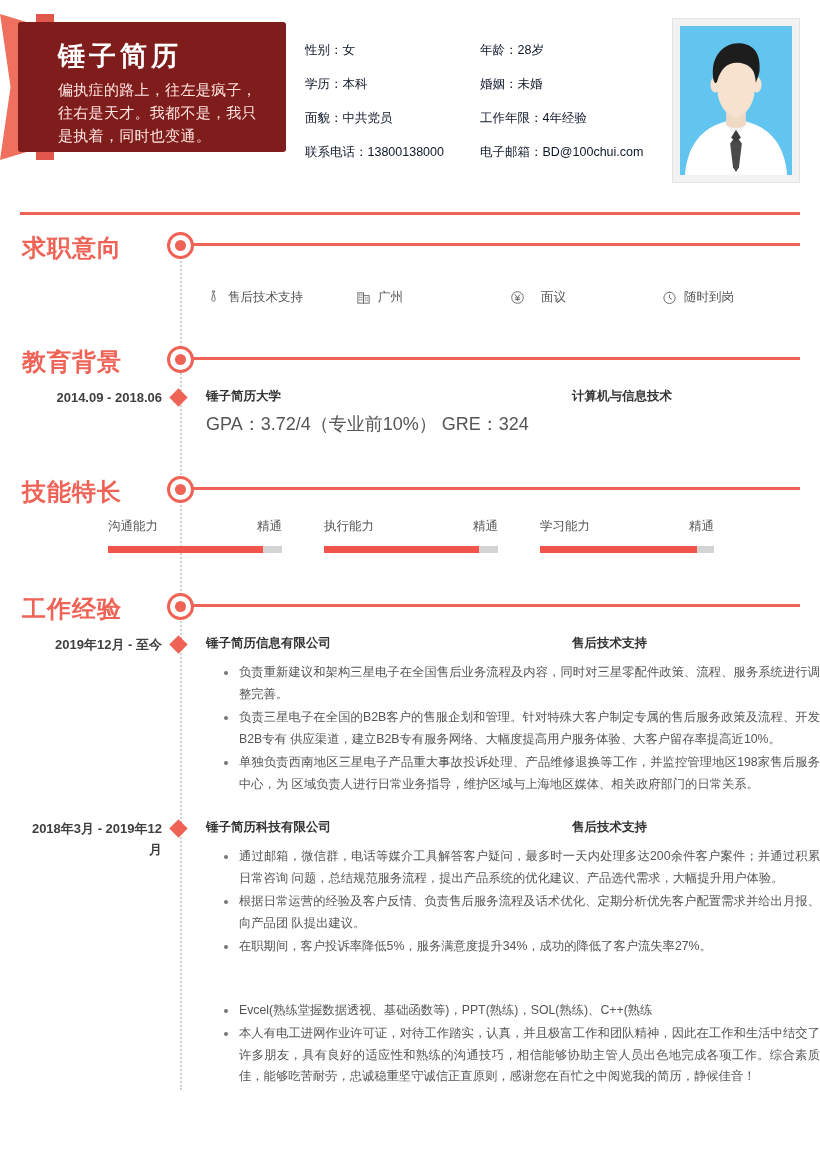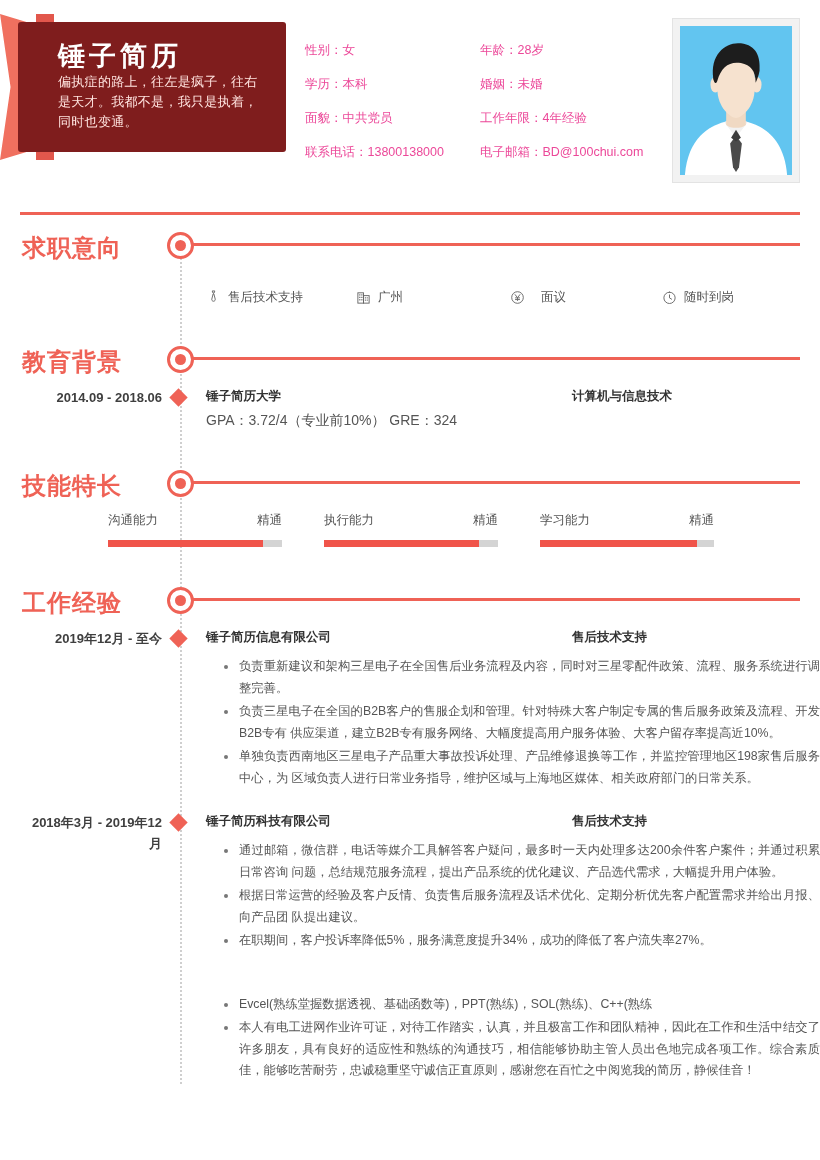--- a/index.html
+++ b/index.html
@@ -35,32 +35,33 @@
     position: absolute; left: 36px; top: 14px;
     width: 18px; height: 146px;
     background: #e2574c;
     z-index: 1;
   }
   .ribbon-title {
     font-size: 27px; font-weight: 700; color: #ffffff;
     letter-spacing: 4px; line-height: 1.1;
   }
   .ribbon-motto {
-    font-size: 13px; color: #ffe3df; line-height: 1.55;
+    margin-top: 6px;
+    font-size: 15px; color: #ffe3df; line-height: 1.55;
     letter-spacing: .3px;
   }
 
   .info {
     position: absolute; left: 305px; top: 42px;
     width: 355px;
     display: grid;
     grid-template-columns: 175px 180px;
     row-gap: 17px;
     font-size: 12.5px;
-    color: #ec4899;
+    color: #0f172a;
   }
   .info-item { line-height: 1.35; }
 
   .photo {
     position: absolute; right: 20px; top: 18px;
     width: 128px; height: 165px;
     background: #f2f2f2;
     border: 1px solid #e3e3e3;
     padding: 7px;
   }
@@ -127,21 +128,21 @@
     line-height: 1.6;
   }
   .entry-diamond {
     position: absolute; left: 172px; top: 3px;
     width: 13px; height: 13px; background: #ef6256;
     transform: rotate(45deg); z-index: 2;
   }
   .entry-head { display: flex; font-size: 12.5px; font-weight: 700; color: #333; gap: 36px; }
   .entry-org { width: 330px; }
   .entry-role { flex: 1; }
-  .entry-sub { margin-top: 7px; font-size: 14px; color: #555; }
+  .entry-sub { margin-top: 7px; font-size: 18px; color: #555; }
 
   ul.bullets { margin: 10px 0 0 16px; padding: 0; list-style: none; }
   ul.bullets li {
     position: relative; padding-left: 17px;
     font-size: 12.3px; line-height: 1.75; color: #555;
     margin-bottom: 2px; text-align: justify; 
   }
   ul.bullets li::before {
     content: ""; position: absolute; left: 2px; top: 9px;
     width: 4px; height: 4px; border-radius: 50%; background: #777;

